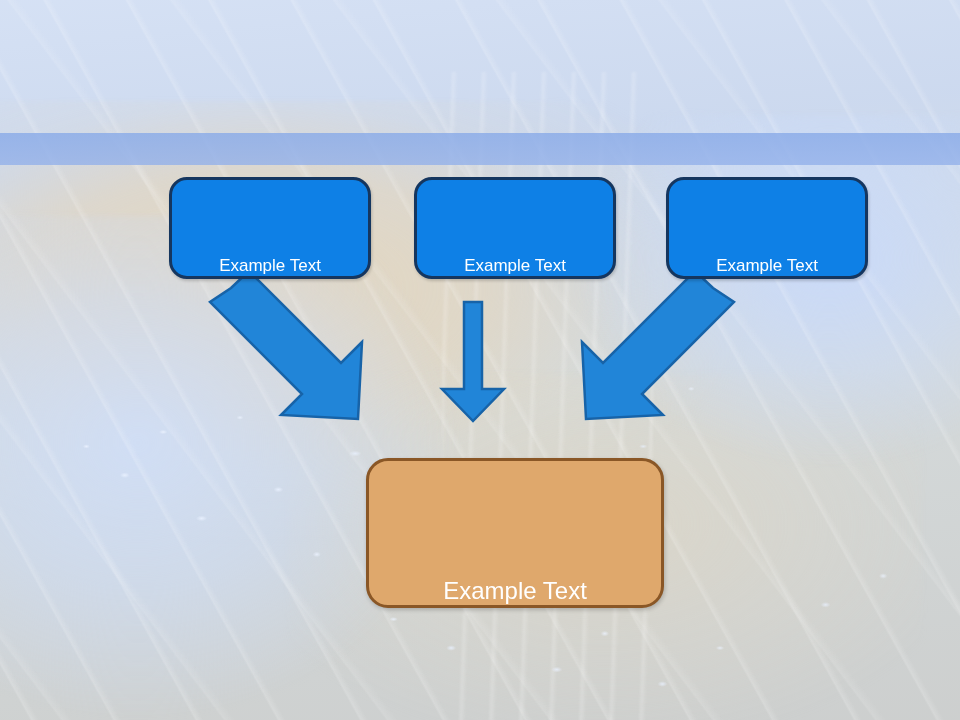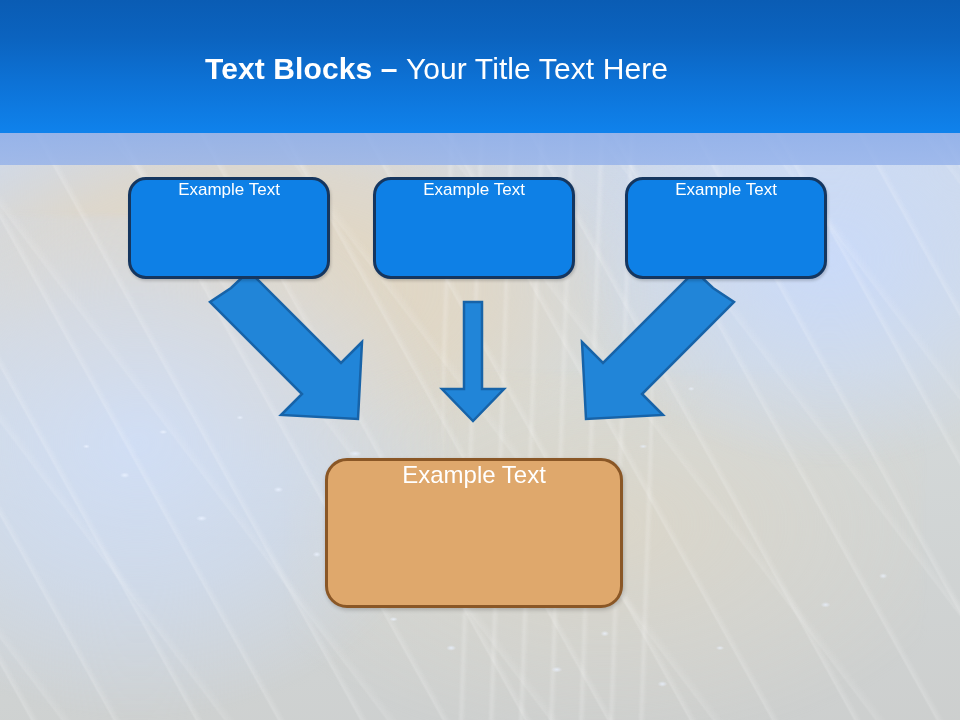--- a/index.html
+++ b/index.html
@@ -134,24 +134,25 @@
     left: 0; top: 133px;
     width: 960px; height: 32px;
     background: linear-gradient(180deg, rgba(138,171,232,0.82) 0%, rgba(146,176,234,0.78) 100%);
   }
 
   
   .node {
     position: absolute;
     box-sizing: border-box;
     display: flex;
-    align-items: flex-start;
+    align-items: flex-end;
     justify-content: center;
     color: #ffffff;
     text-align: center;
+    margin-left: 41px;
   }
   .node-blue {
     background: #0e80e6;
     border: 3px solid #15365f;
     border-radius: 18px;
     font-size: 17px;
     box-shadow: 1px 2px 3px rgba(0,0,0,0.18);
   }
   .node-tan {
     background: #dfa86c;
@@ -180,25 +181,20 @@
 
   <div class="bg-base"></div>
   <div class="bg-sand"></div>
   <div class="bg-sand2"></div>
   <div class="bg-blue-left"></div>
   <div class="bg-blue-right"></div>
   <div class="bg-streaks"></div>
   <div class="bg-streaks-2"></div>
   <div class="bg-specks"></div>
 
-  <div class="header">
-    <div class="header-title">
-      <span class="title-strong">Text Blocks</span><span class="title-dash"> – </span><span class="title-rest">Your Title Text Here</span>
-    </div>
-  </div>
   <div class="header-band"></div>
 
   <svg class="arrows" width="960" height="720" viewBox="0 0 960 720">
 
     <polygon fill="#2185d8" stroke="#1763a8" stroke-width="2.5" stroke-linejoin="miter" points="231,288 249,271 341,363 362,342 358,419 281,415 302,394 210,302" transform="translate(0,0)"></polygon>
 
     <polygon fill="#2185d8" stroke="#1763a8" stroke-width="2.5" stroke-linejoin="miter" points="464,302 482,302 482,389 504,389 473,421 442,389 464,389"></polygon>
 
     <polygon fill="#2185d8" stroke="#1763a8" stroke-width="2.5" stroke-linejoin="miter" points="713,288 695,271 603,363 582,342 586,419 663,415 642,394 734,302"></polygon>
   </svg>

